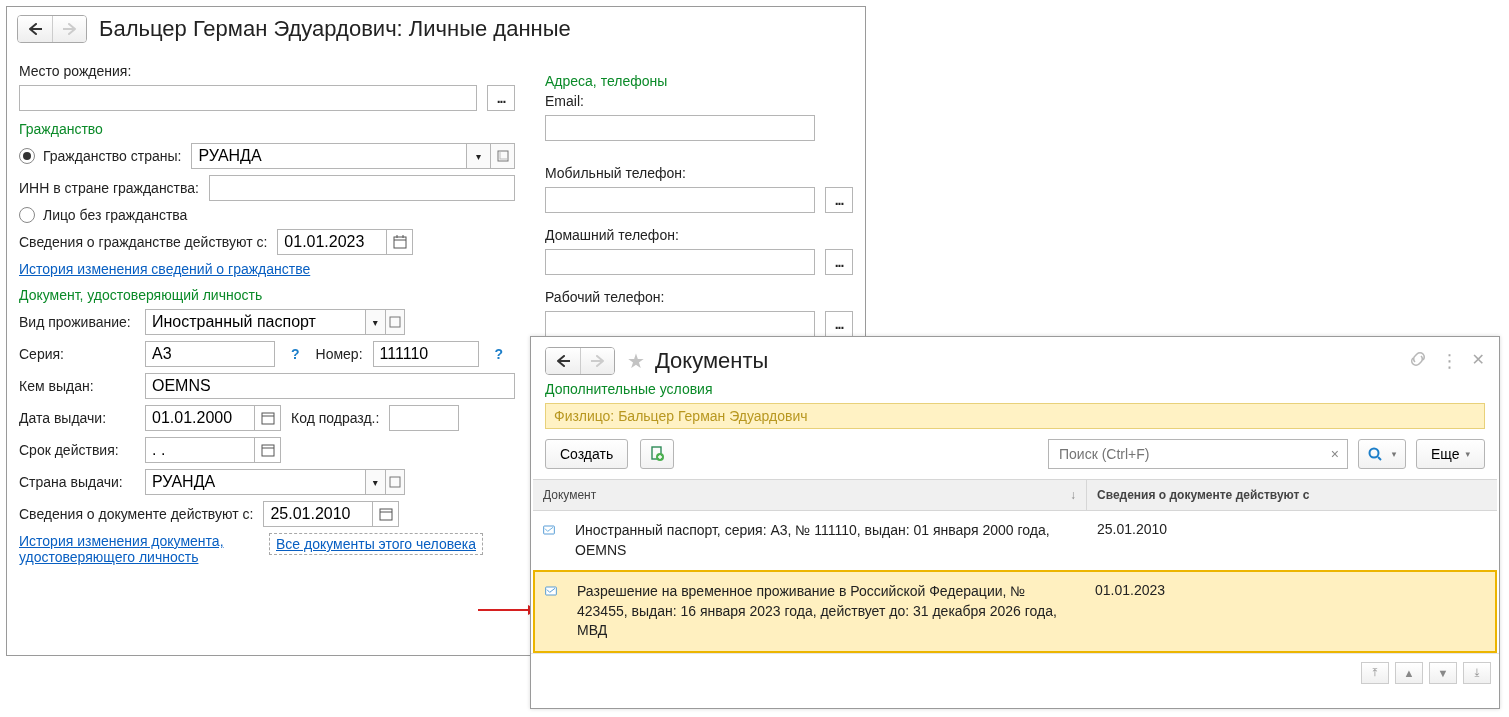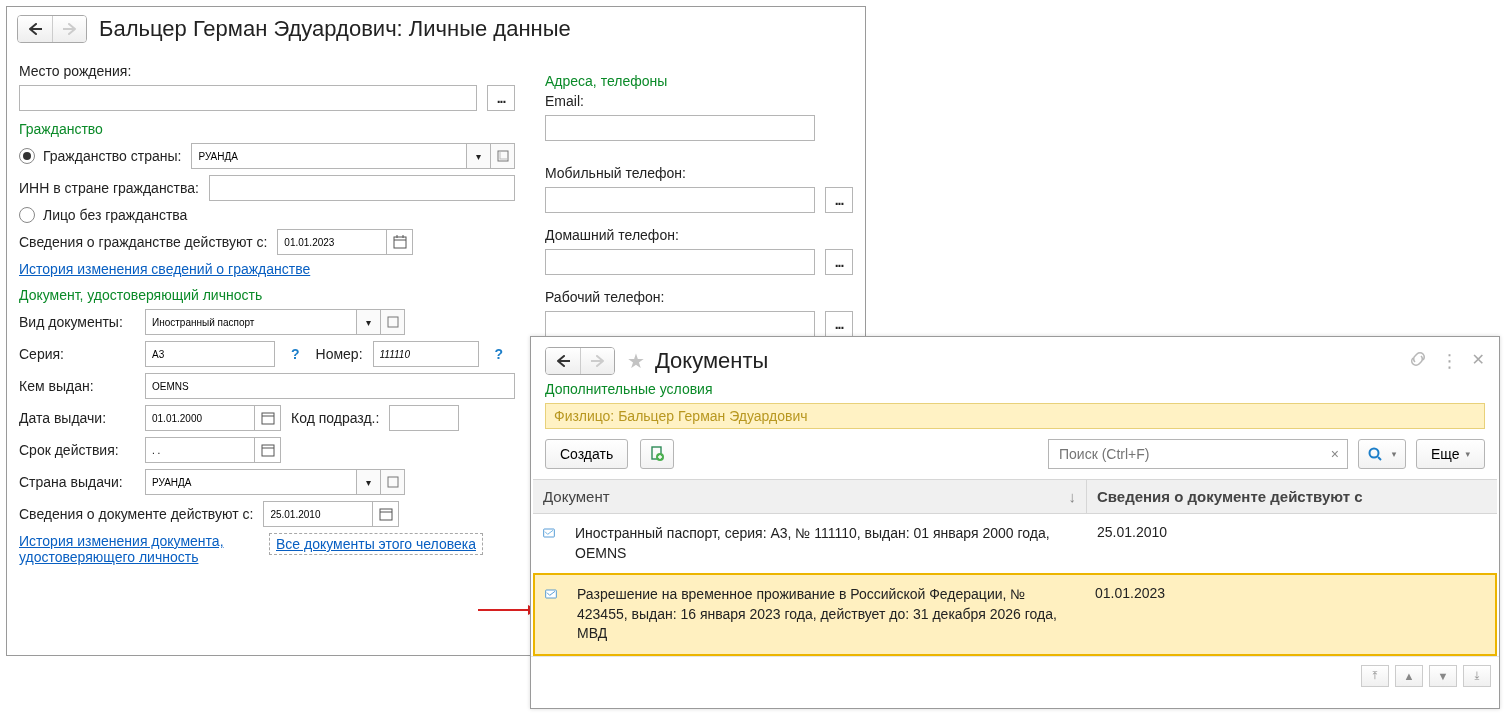--- a/index.html
+++ b/index.html
@@ -17,21 +17,21 @@
   .navbtn + .navbtn { border-left:1px solid #ccc; }
   .navbtn.disabled { color:#bbb; }
   .title { font-size:22px; font-weight:400; }
 
   .pane { padding:6px 12px 12px 12px; }
 
   .row { display:flex; align-items:center; margin:6px 0; gap:10px; }
   .lbl { white-space:nowrap; }
   .section { color:#0a8a28; margin-top:10px; margin-bottom:4px; }
 
-  .inp { height:26px; border:1px solid #b5b5b5; padding:2px 6px; font-size:10px; background:#fff; }
+  .inp { height:26px; border:1px solid #b5b5b5; padding:2px 6px; font-size:16px; background:#fff; }
   .dots { width:28px; height:26px; border:1px solid #b5b5b5; display:flex; align-items:center; justify-content:center; cursor:pointer; font-weight:bold; letter-spacing:-1px;}
 
   .radio { display:inline-flex; align-items:center; gap:8px; cursor:pointer; }
   .rdot { width:16px; height:16px; border:1px solid #888; border-radius:50%; display:inline-block; position:relative; }
   .rdot.on::after { content:""; position:absolute; left:3px; top:3px; width:8px; height:8px; background:#333; border-radius:50%; }
 
   .select-group { display:flex; }
   .select-group .inp { flex:1; }
   .btn-dd { width:24px; height:26px; border:1px solid #b5b5b5; border-left:none; display:flex; align-items:center; justify-content:center; cursor:pointer; background:#fafafa; font-size:10px;}
   .btn-open { width:24px; height:26px; border:1px solid #b5b5b5; border-left:none; display:flex; align-items:center; justify-content:center; cursor:pointer; background:#fafafa;}
@@ -64,21 +64,21 @@
   .toolbar2 { display:flex; align-items:center; gap:12px; padding:10px 14px; }
   .btn { height:30px; border:1px solid #b5b5b5; border-radius:3px; padding:0 14px; background:linear-gradient(#fff,#f2f2f2); cursor:pointer; display:inline-flex; align-items:center; gap:6px; font-size:14px;}
   .btn-icon { width:34px; padding:0; justify-content:center; }
   .search-wrap { margin-left:auto; display:flex; align-items:center; gap:10px; }
   .search { height:30px; border:1px solid #b5b5b5; padding:4px 8px; display:flex; align-items:center; width:300px; }
   .search input { border:none; outline:none; flex:1; font-size:14px; }
   .search .clr { color:#888; cursor:pointer; }
 
   .grid { border-top:1px solid #d6d6d6; margin:0 2px; }
   .ghead { display:flex; background:#f0f0f0; border-bottom:1px solid #d6d6d6; }
-  .gh { padding:8px 10px; font-size:15px; color:#444; }
+  .gh { padding:8px 10px; font-size:12px; color:#444; }
   .gh1 { flex:1; display:flex; align-items:center; justify-content:space-between; border-right:1px solid #d6d6d6;}
   .gh2 { width:410px;font-weight:bold; }
   .grow { display:flex; }
   .gcell { padding:10px 10px; }
   .gc-icon { width:32px; display:flex; justify-content:center; align-items:flex-start; padding-top:12px;}
   .gc1 { flex:1; line-height:1.4; padding-right:20px;}
   .gc2 { width:410px; }
   .grow.sel { background:#fff0c0; border:2px solid #ecb500; }
   .grow:not(.sel) .gc-icon svg path { stroke:#5aa7e0; }
 
@@ -167,38 +167,38 @@
           </span>
         </div>
 
         <div class="row">
           <span class="link">История изменения сведений о гражданстве</span>
         </div>
 
         <div class="section">Документ, удостоверяющий личность</div>
 
         <div class="row">
-          <span class="lbl" style="width:116px">Вид документы:</span>
+          <span class="lbl" style="width:116px">Вид проживание:</span>
           <div class="select-group" style="width:260px">
             <input class="inp" value="Иностранный паспорт" style="">
             <span class="btn-dd">▾</span>
             <span class="btn-open">
               <svg width="12" height="12" viewBox="0 0 12 12">
                     <rect x="1" y="1" width="10" height="10" fill="none" stroke="#777"></rect>
                   </svg>
             </span>
           </div>
         </div>
 
         <div class="row">
           <span class="lbl" style="width:116px">Серия:</span>
           <input class="inp" style="width: 130px;" value="А3">
           <span class="q">?</span>
           <span class="lbl">Номер:</span>
-          <input class="inp" style="width: 106px; font-style: italic;" value="111110">
+          <input class="inp" style="width: 106px;" value="111110">
           <span class="q">?</span>
         </div>
 
         <div class="row">
           <span class="lbl" style="width:116px">Кем выдан:</span>
           <input class="inp" style="flex: 1 1 0%;" value="OEMNS">
         </div>
 
         <div class="row">
           <span class="lbl" style="width:116px">Дата выдачи:</span>

